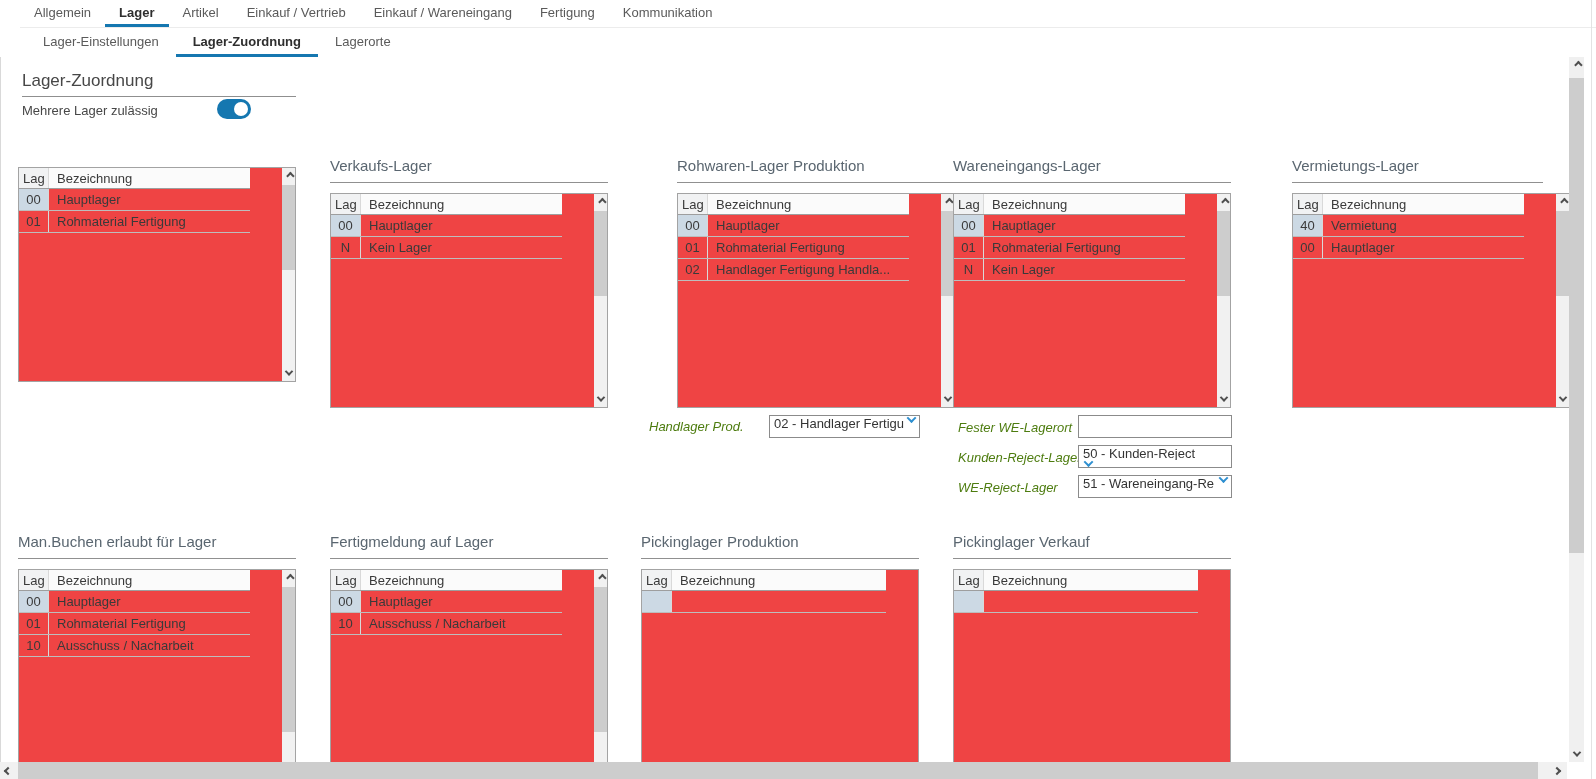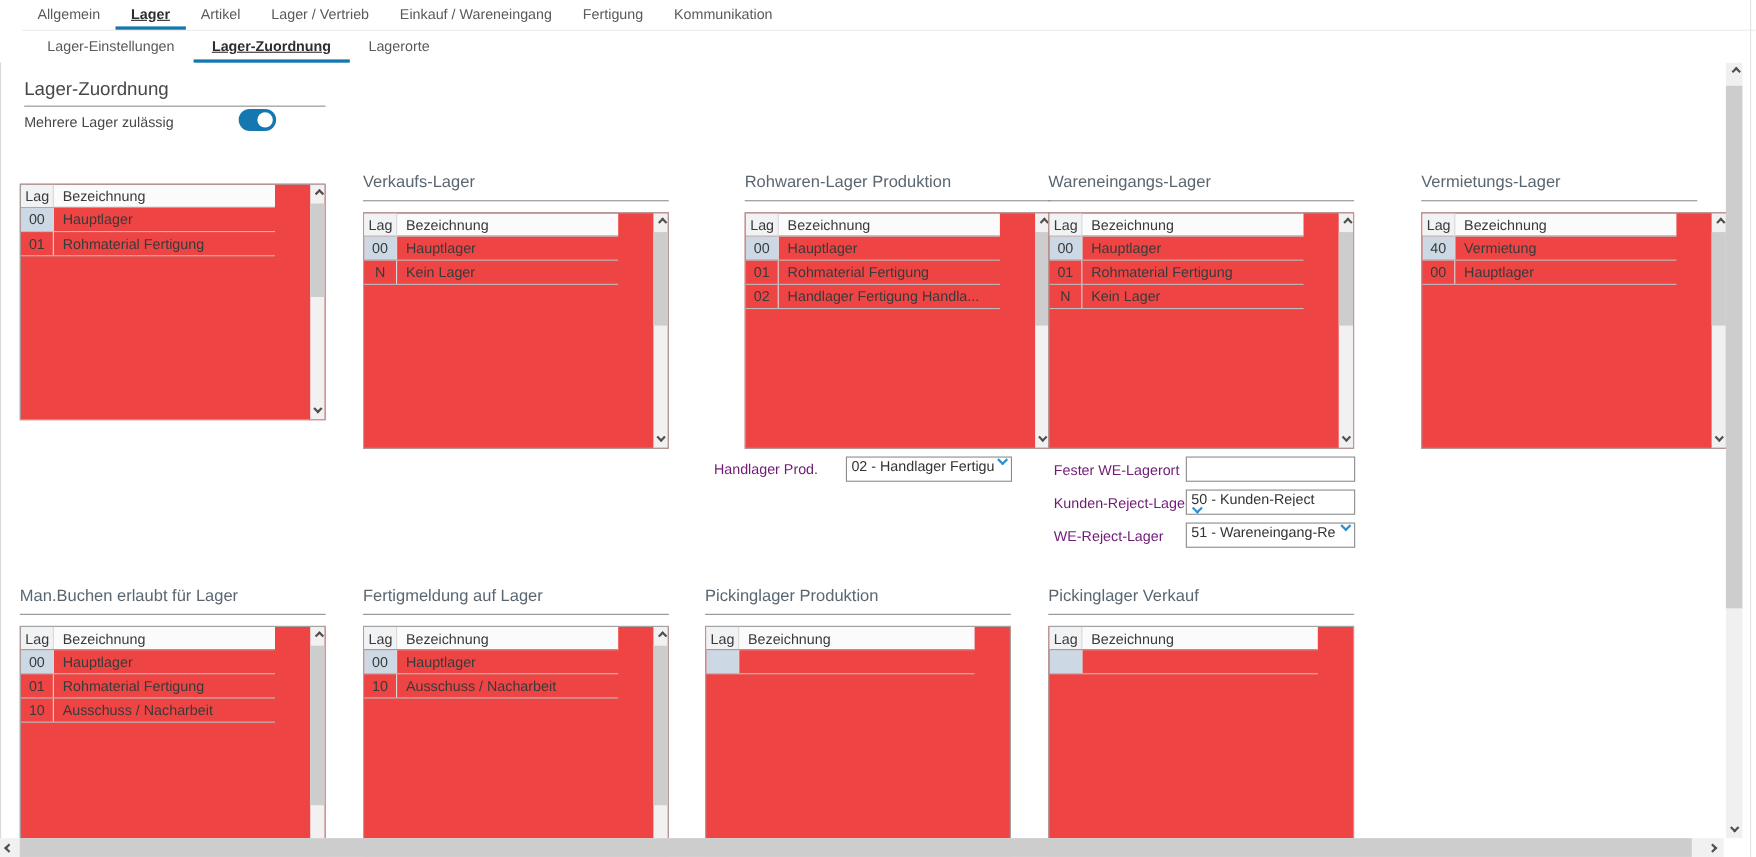--- a/index.html
+++ b/index.html
@@ -7,21 +7,21 @@
               font-family:"Liberation Sans", sans-serif; }
   #page { position:absolute; inset:0; width:1596px; height:779px; overflow:hidden; background:#fff; }
 
   
   .tabbar { position:absolute; left:0; width:1596px; height:28px; background:#fff; display:flex; align-items:stretch;margin-left:20px; }
   #tabs-primary { top:0; border-bottom:1px solid #ececec; }
   #tabs-secondary { top:29px; padding-left:6px; }
   .tab { display:flex; align-items:center; padding:0 14px; font-size:13px; color:#5a5a5a;
          cursor:default; border-bottom:3px solid transparent; white-space:nowrap; }
   #tabs-secondary .tab { padding:0 17px; }
-  .tab.active { color:#2e2e2e; font-weight:bold; border-bottom:3px solid #1577b0;text-decoration:underline; }
+  .tab.active { color:#2e2e2e; font-weight:bold; border-bottom:3px solid #1577b0; }
 
   .hairline-left  { position:absolute; left:0;  top:57px; width:1px; height:705px; background:#d9d9d9; }
   .hairline-right { position:absolute; left:1591px; top:0; width:1px; height:779px; background:#e3e3e3; }
 
   
   .section-title { position:absolute; left:22px; top:71px; width:274px; font-size:17px; color:#474747;
                    padding-bottom:5px; border-bottom:1px solid #8f8f8f; }
   .toggle-label { position:absolute; left:22px; top:103px; font-size:13px; color:#474747; }
   .toggle { position:absolute; left:217px; top:99px; width:34px; height:20px; border-radius:10px;
             background:#1577b0; cursor:pointer; }
@@ -56,37 +56,37 @@
   #page-vscroll .thumb { position:absolute; left:0; top:21px; width:15px; height:475px; background:#cdcdcd; }
   #page-vscroll .sb-arrow { width:15px; }
   #page-vscroll .top { top:0; } #page-vscroll .bottom { bottom:0; }
 
   #page-hscroll { position:absolute; left:0; top:762px; width:1567px; height:17px; background:#f1f1f1; z-index:20; }
   #page-hscroll .thumb { position:absolute; left:18px; top:0; width:1520px; height:17px; background:#cdcdcd; }
   #page-hscroll .h-arrow { position:absolute; top:0; width:16px; height:17px; display:flex; align-items:center; justify-content:center; }
   #page-hscroll .h-left { left:0; } #page-hscroll .h-right { right:2px; }
 
   
-  .field-label { position:absolute; font-size:13px; color:#701a75; white-space:nowrap; }
+  .field-label { position:absolute; font-size:13px; color:#4d7c0f; white-space:nowrap;font-style:italic; }
   .dropdown, .textbox { position:absolute; height:23px; width:154px; background:#fff; border:1px solid #8b8b8b;
                         font-size:13px; color:#333; display:flex; padding:0 4px; }
   .dropdown .val { flex:1; white-space:nowrap; overflow:hidden; }
   .dd-chev { width:7px; height:7px; border-left:2px solid #2e8fd0; border-bottom:2px solid #2e8fd0;
              transform:rotate(-45deg) translate(1px,-1px); flex:0 0 auto; margin-left:2px; }
 </style>
 </head>
 <body>
 
 <div id="page">
 
   <div class="tabbar" id="tabs-primary">
       <div class="tab">Allgemein</div>
       <div class="tab active">Lager</div>
       <div class="tab">Artikel</div>
-      <div class="tab">Lager / Vertrieb</div>
+      <div class="tab">Einkauf / Vertrieb</div>
       <div class="tab">Einkauf / Wareneingang</div>
       <div class="tab">Fertigung</div>
       <div class="tab">Kommunikation</div>
     </div>
   <div class="tabbar" id="tabs-secondary">
       <div class="tab">Lager-Einstellungen</div>
       <div class="tab active">Lager-Zuordnung</div>
       <div class="tab">Lagerorte</div>
     </div>
 

